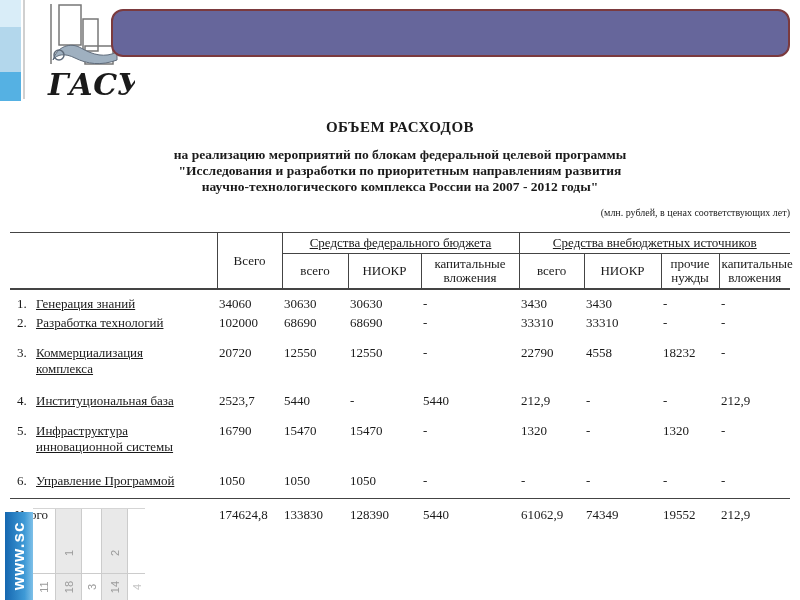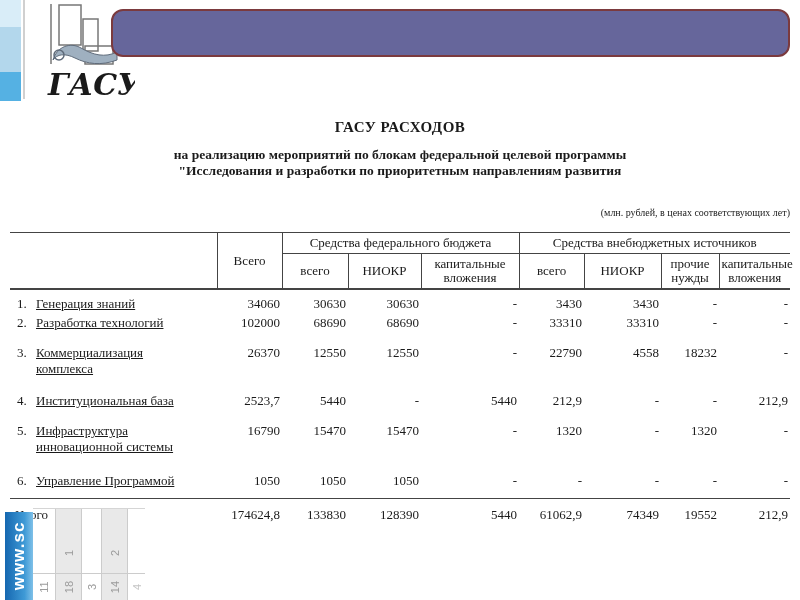--- a/index.html
+++ b/index.html
@@ -40,23 +40,23 @@
     position:absolute; left:10px; top:232px; width:780px;
     border-collapse:collapse; table-layout:fixed;
     font-size:13px; border-top:1px solid #444;
   }
   .budget-table th { font-weight:normal; text-align:center; vertical-align:middle; }
   .budget-table thead th { border-left:1px solid #444; line-height:14px; padding:3px 2px; }
   .budget-table thead th.name-head { border-left:none; }
   .budget-table thead th.name-head,
   .budget-table thead th.total-head,
   .budget-table thead tr.sub-row th { border-bottom:2px solid #444; }
-  .budget-table thead th.group { border-bottom:1px solid #444; }
+  .budget-table thead th.group { border-bottom:1px solid #444;text-decoration:underline; }
   .budget-table td { padding:1px 2px; vertical-align:top; }
-  .budget-table td.val { text-align:right; }
+  .budget-table td.val { text-align:left; }
   .budget-table td.name-cell { text-align:left; }
   .name-wrap { display:flex; }
   .row-num { width:24px; flex:0 0 24px; padding-left:5px; box-sizing:border-box; }
   .row-name { flex:1; line-height:16px; padding-right:24px;text-decoration:underline; }
   tr.r1 td { padding-top:6px; }
   tr.r2 td { padding-top:2px; }
   tr.r3 td { padding-top:13px; }
   tr.r4 td { padding-top:15px; }
   tr.r5 td { padding-top:13px; }
   tr.r6 td { padding-top:17px; padding-bottom:9px; }
@@ -111,23 +111,24 @@
       </g>
       <path d="M6,58 C10,44 24,40 34,46 C46,53 58,56 70,50 L70,58 C54,64 40,62 28,56 C18,51 10,52 6,58 Z" fill="#9fb0c0" stroke="#5f6b7a" stroke-width="1"></path>
       <circle cx="12" cy="53" r="5" fill="none" stroke="#5f6b7a" stroke-width="1.5"></circle>
       <text x="1" y="93" font-family="DejaVu Serif, serif" font-style="italic" font-weight="bold" font-size="30" fill="#1a1a1a">ГАСУ</text>
     </svg>
   </div>
 
   <div class="banner"></div>
 
   <div class="title-block">
-    <div class="heading">ГАСУ  РАСХОДОВ</div>
+    <div class="heading">ОБЪЕМ  РАСХОДОВ</div>
     <p class="subline">на реализацию мероприятий по блокам федеральной целевой программы</p>
     <p class="subline">"Исследования и разработки по приоритетным направлениям развития</p>
+    <p class="subline">научно-технологического комплекса России на 2007 - 2012 годы"</p>
   </div>
 
   <div class="units-note">(млн. рублей, в ценах соответствующих лет)</div>
 
   <table class="budget-table">
     <colgroup>
       <col style="width:207px">
         <col style="width:65px">
         <col style="width:66px">
       <col style="width:73px">
@@ -187,21 +188,21 @@
         <td class="val">-</td>
         <td class="val">-</td>
       </tr>
       <tr class="r3">
         <td class="name-cell">
             <div class="name-wrap">
           <span class="row-num">3.</span>
           <span class="row-name">Коммерциализация комплекса</span>
             </div>
           </td>
-        <td class="val">26370</td>
+        <td class="val">20720</td>
         <td class="val">12550</td>
         <td class="val">12550</td>
         <td class="val">-</td>
         <td class="val">22790</td>
         <td class="val">4558</td>
         <td class="val">18232</td>
         <td class="val">-</td>
       </tr>
       <tr class="r4">
         <td class="name-cell">

